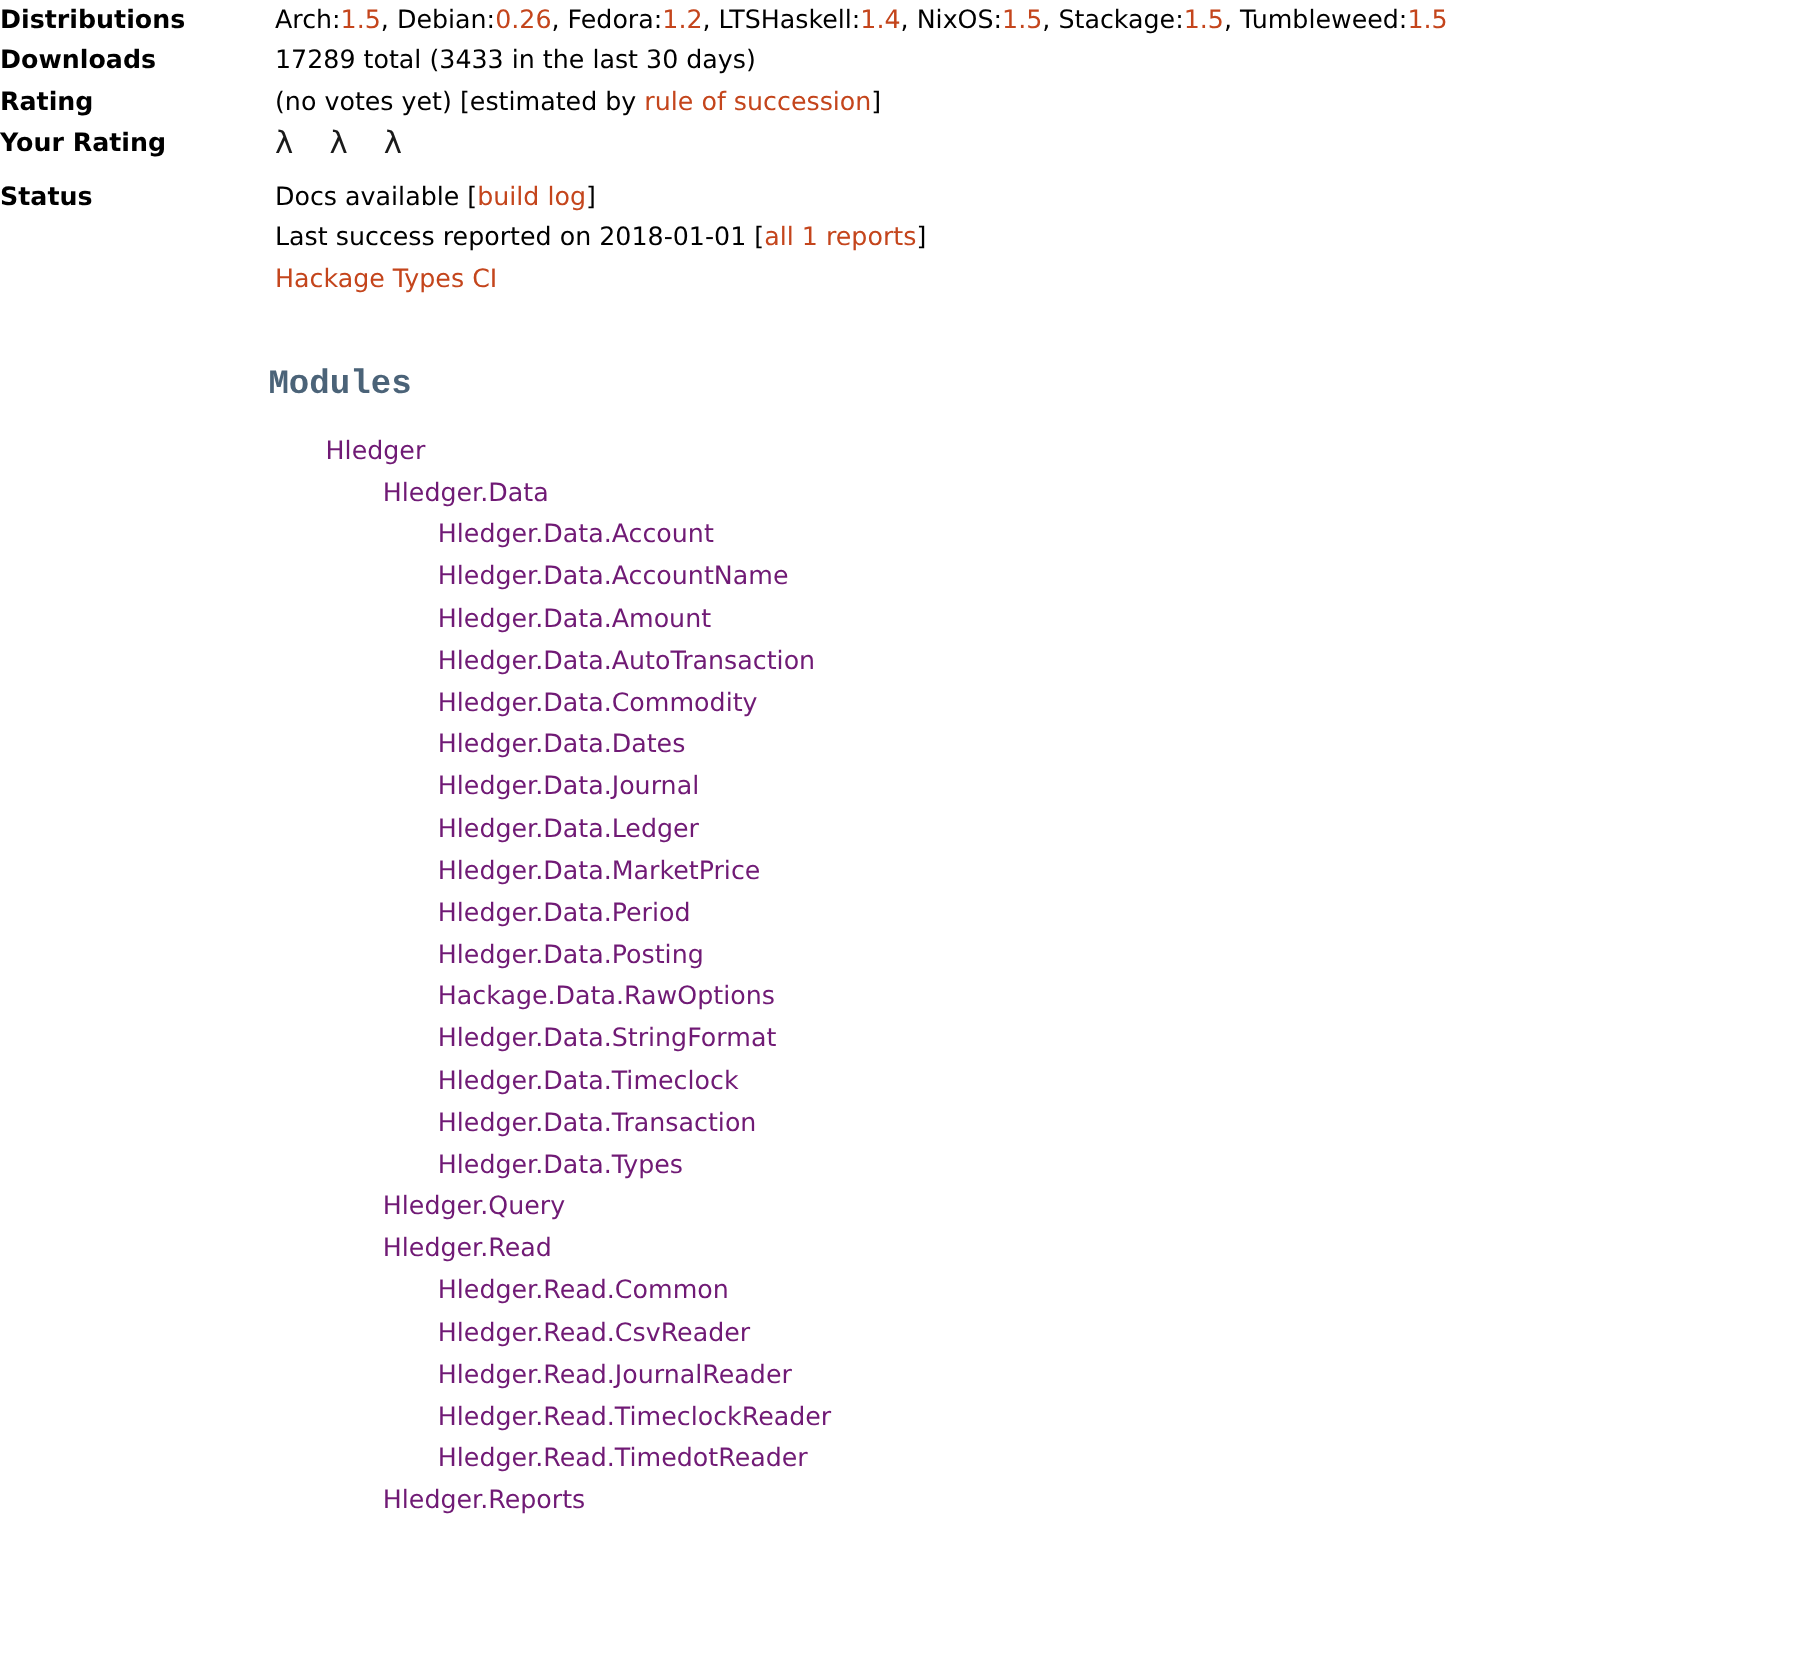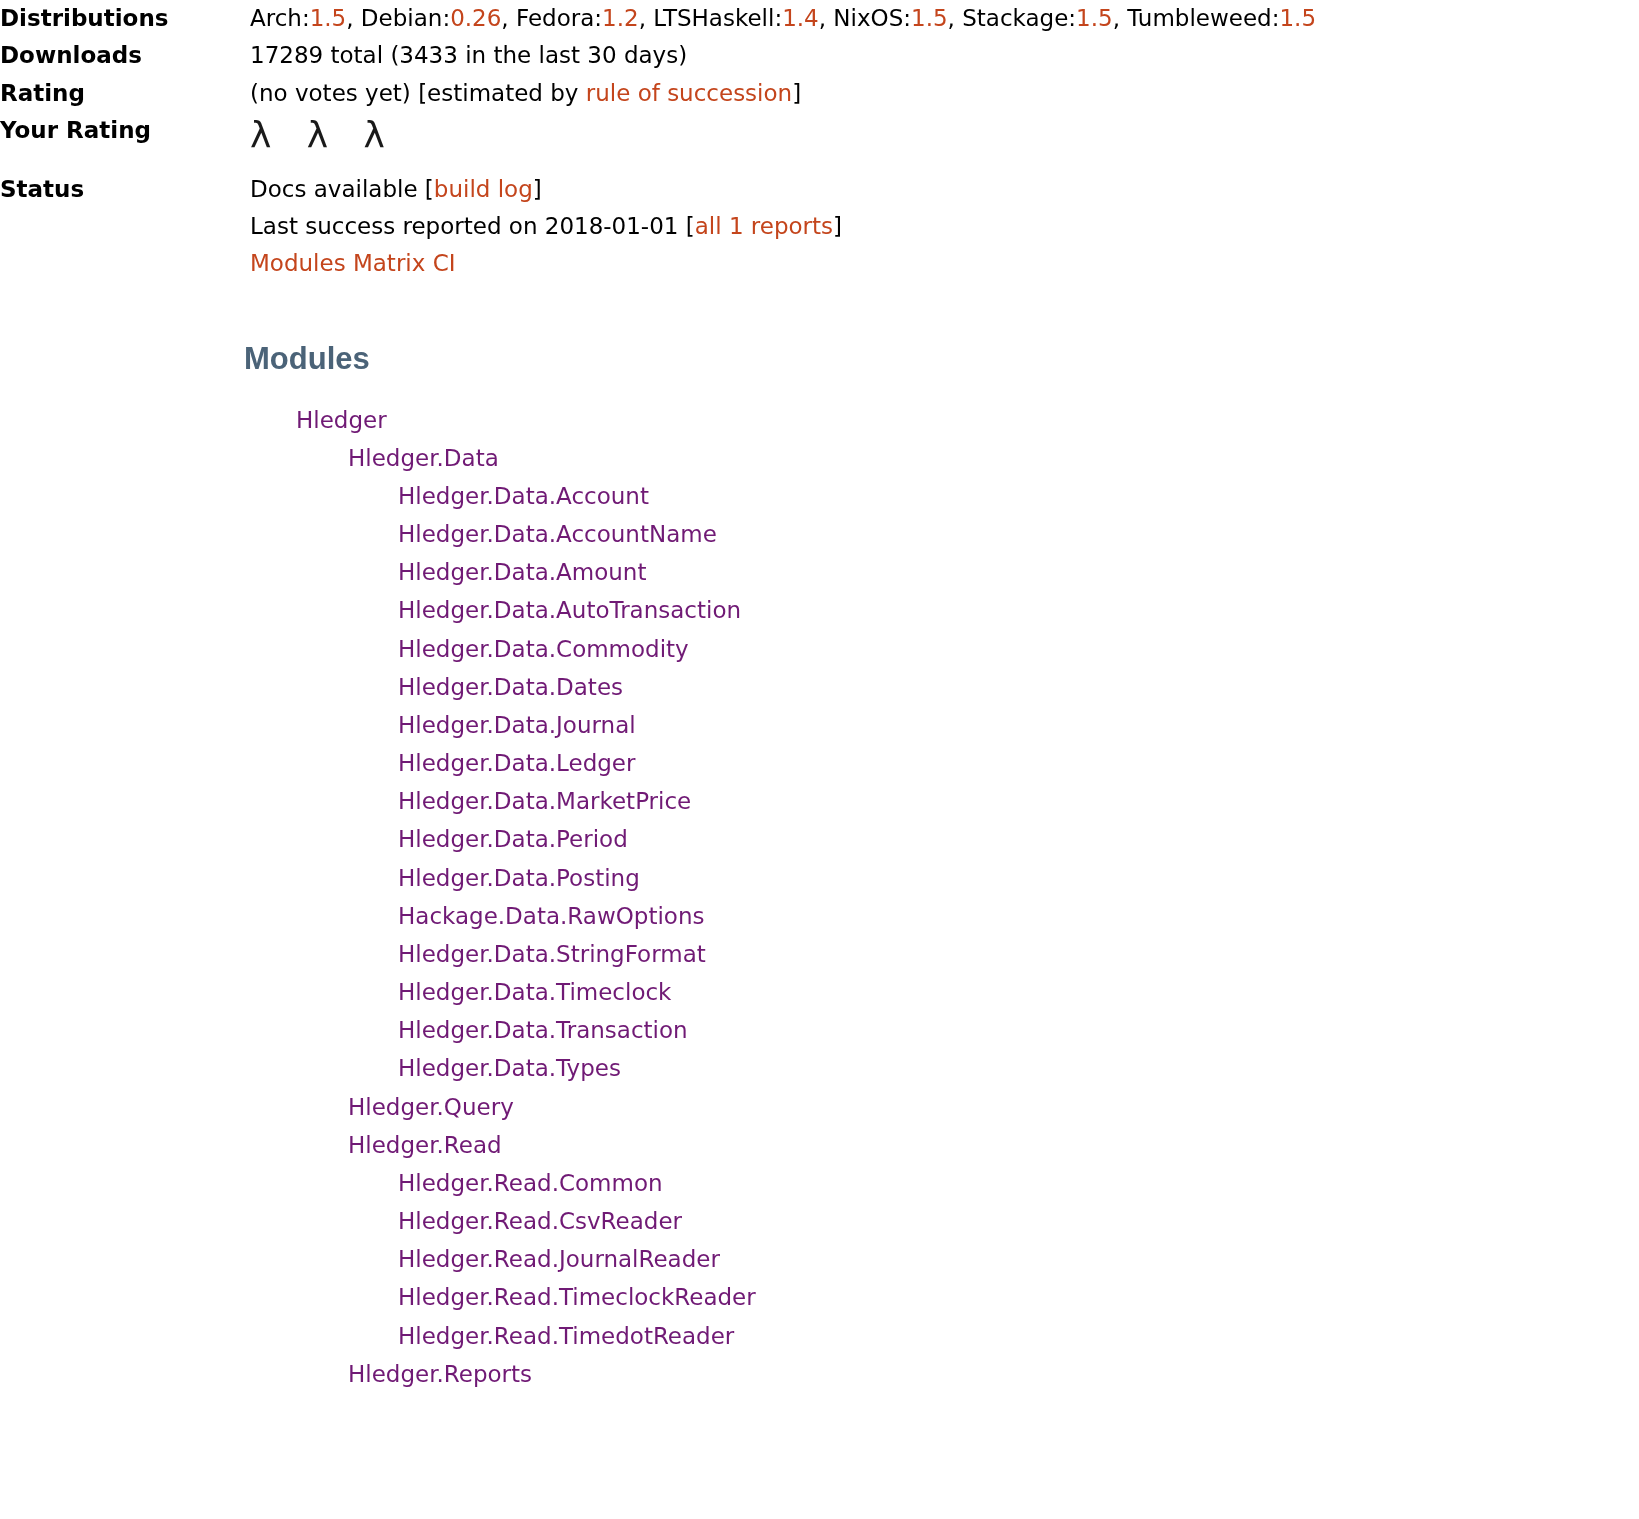--- a/index.html
+++ b/index.html
@@ -44,30 +44,30 @@
   tr.spaced td { padding-top: 12px; }
 
   a, .link {
     color: #c4451c;
     text-decoration: none;
     cursor: pointer;
   }
 
   .dist-line { }
   .rating-lambdas {
-    font-size: 36px;
+    font-size: 28px;
     letter-spacing: 12px;
     line-height: 1.3;
     color: #1a1a1a;
   }
   .status-line { display: block; }
 
   
   h2.section {
-    font-family: Liberation Sans, sans-serif;
+    font-family: Liberation Mono, monospace;
     color: #4b6378;
     font-size: 31px;
     font-weight: bold;
     margin: 52px 0 16px 244px;
   }
   ul.modtree {
     list-style: none;
     margin: 0;
     padding: 0;
   }
@@ -111,21 +111,21 @@
       <tr>
         <td class="label">Your Rating</td>
         <td class="value rating-lambdas">λ λ λ</td>
       </tr>
 
       <tr class="spaced">
         <td class="label">Status</td>
         <td class="value">
           <span class="status-line"><span>Docs available [</span><a href="#">build log</a><span>]</span></span>
           <span class="status-line"><span>Last success reported on 2018-01-01 [</span><a href="#">all 1 reports</a><span>]</span></span>
-          <span class="status-line"><a href="#">Modules Matrix CI</a></span>
+          <span class="status-line"><a href="#">Hackage Types CI</a></span>
         </td>
       </tr>
     </tbody>
   </table>
 
   <h2 class="section">Modules</h2>
 
   <ul class="modtree">
     <li class="mod lvl0"><a href="#">Hledger</a></li>
     <li class="mod lvl1"><a href="#">Hledger.Data</a></li>

